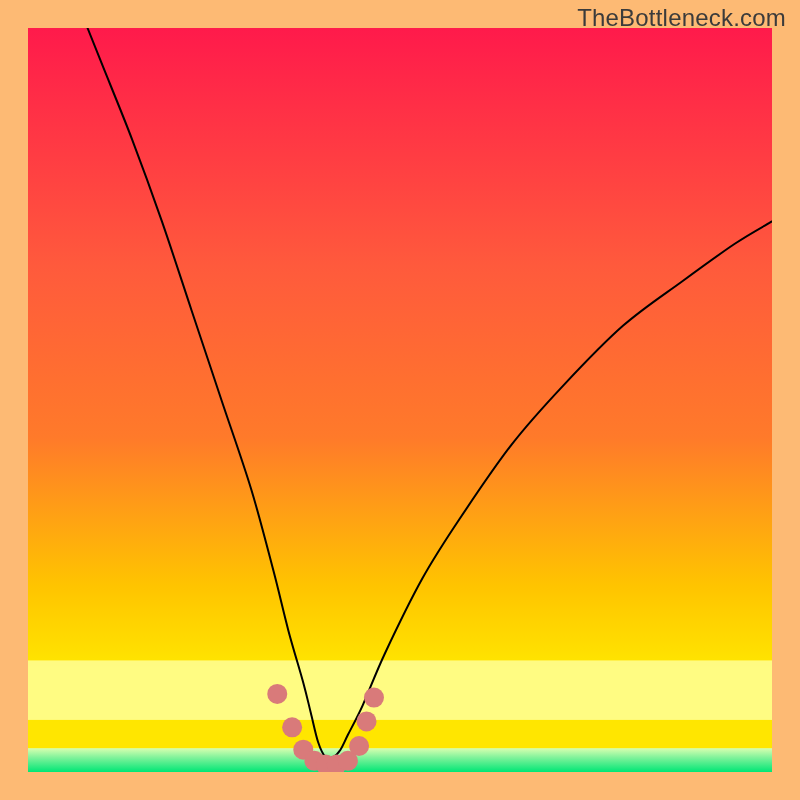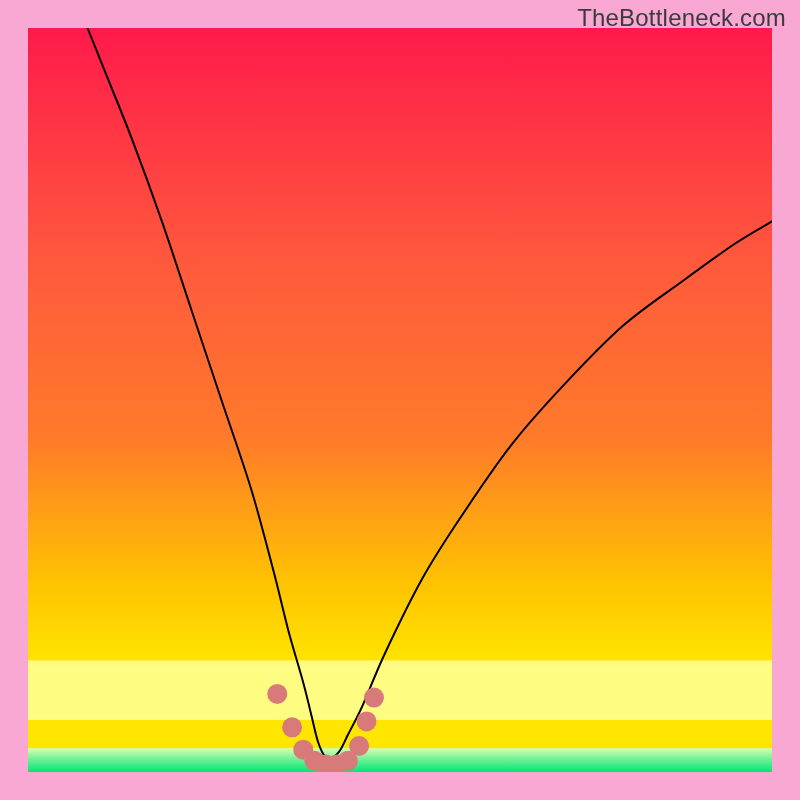--- a/index.html
+++ b/index.html
@@ -10,21 +10,21 @@
     background: #000;
     font-family: Arial, Helvetica, sans-serif;
     overflow: hidden;
   }
   .frame {
     position: absolute;
     top: 0;
     left: 0;
     width: 800px;
     height: 800px;
-    background: #f9a8d4;
+    background: #fdba74;
   }
   .plot-area {
     position: absolute;
     top: 28px;
     left: 28px;
     width: 744px;
     height: 744px;
     overflow: hidden;
   }
   .watermark {

